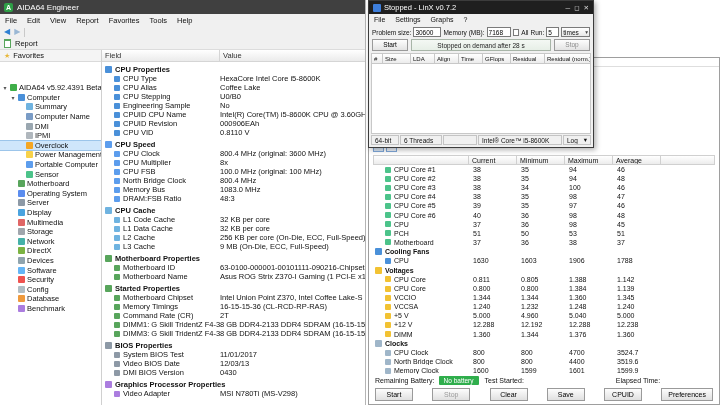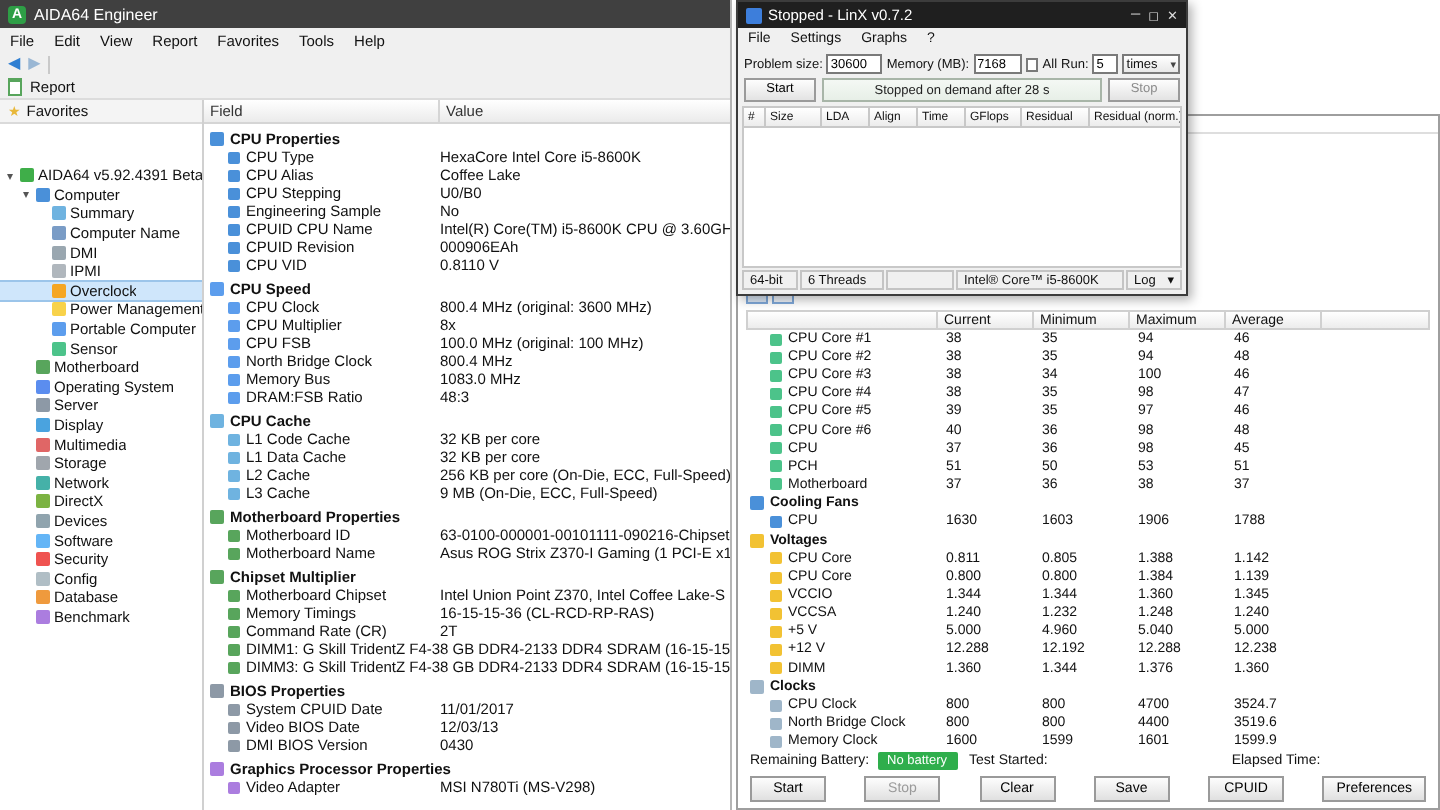--- a/index.html
+++ b/index.html
@@ -446,21 +446,21 @@
           </div>
           <div class="data-row">
             <div class="cell-field">
               <span class="row-icon ic-motherboard"></span>
               <span>Motherboard Name</span>
             </div>
             <div class="cell-value">Asus ROG Strix Z370-I Gaming (1 PCI-E x1, 1 PCI-E x16, 2 M.2, 4 DIMM...</div>
           </div>
           <div class="sec-header">
             <span class="sec-icon ic-chipset"></span>
-            <span>Chipset Multiplier</span>
+            <span>Started Properties</span>
           </div>
           <div class="data-row">
             <div class="cell-field">
               <span class="row-icon ic-chipset"></span>
               <span>Motherboard Chipset</span>
             </div>
             <div class="cell-value">Intel Union Point Z370, Intel Coffee Lake-S</div>
           </div>
           <div class="data-row">
             <div class="cell-field">
@@ -490,21 +490,21 @@
             </div>
             <div class="cell-value">8 GB DDR4-2133 DDR4 SDRAM (16-15-15-36 @ 1066 MHz) (15-...</div>
           </div>
           <div class="sec-header">
             <span class="sec-icon ic-bios"></span>
             <span>BIOS Properties</span>
           </div>
           <div class="data-row">
             <div class="cell-field">
               <span class="row-icon ic-bios"></span>
-              <span>System CPUID Date</span>
+              <span>System BIOS Test</span>
             </div>
             <div class="cell-value">11/01/2017</div>
           </div>
           <div class="data-row">
             <div class="cell-field">
               <span class="row-icon ic-bios"></span>
               <span>Video BIOS Date</span>
             </div>
             <div class="cell-value">12/03/13</div>
           </div>

